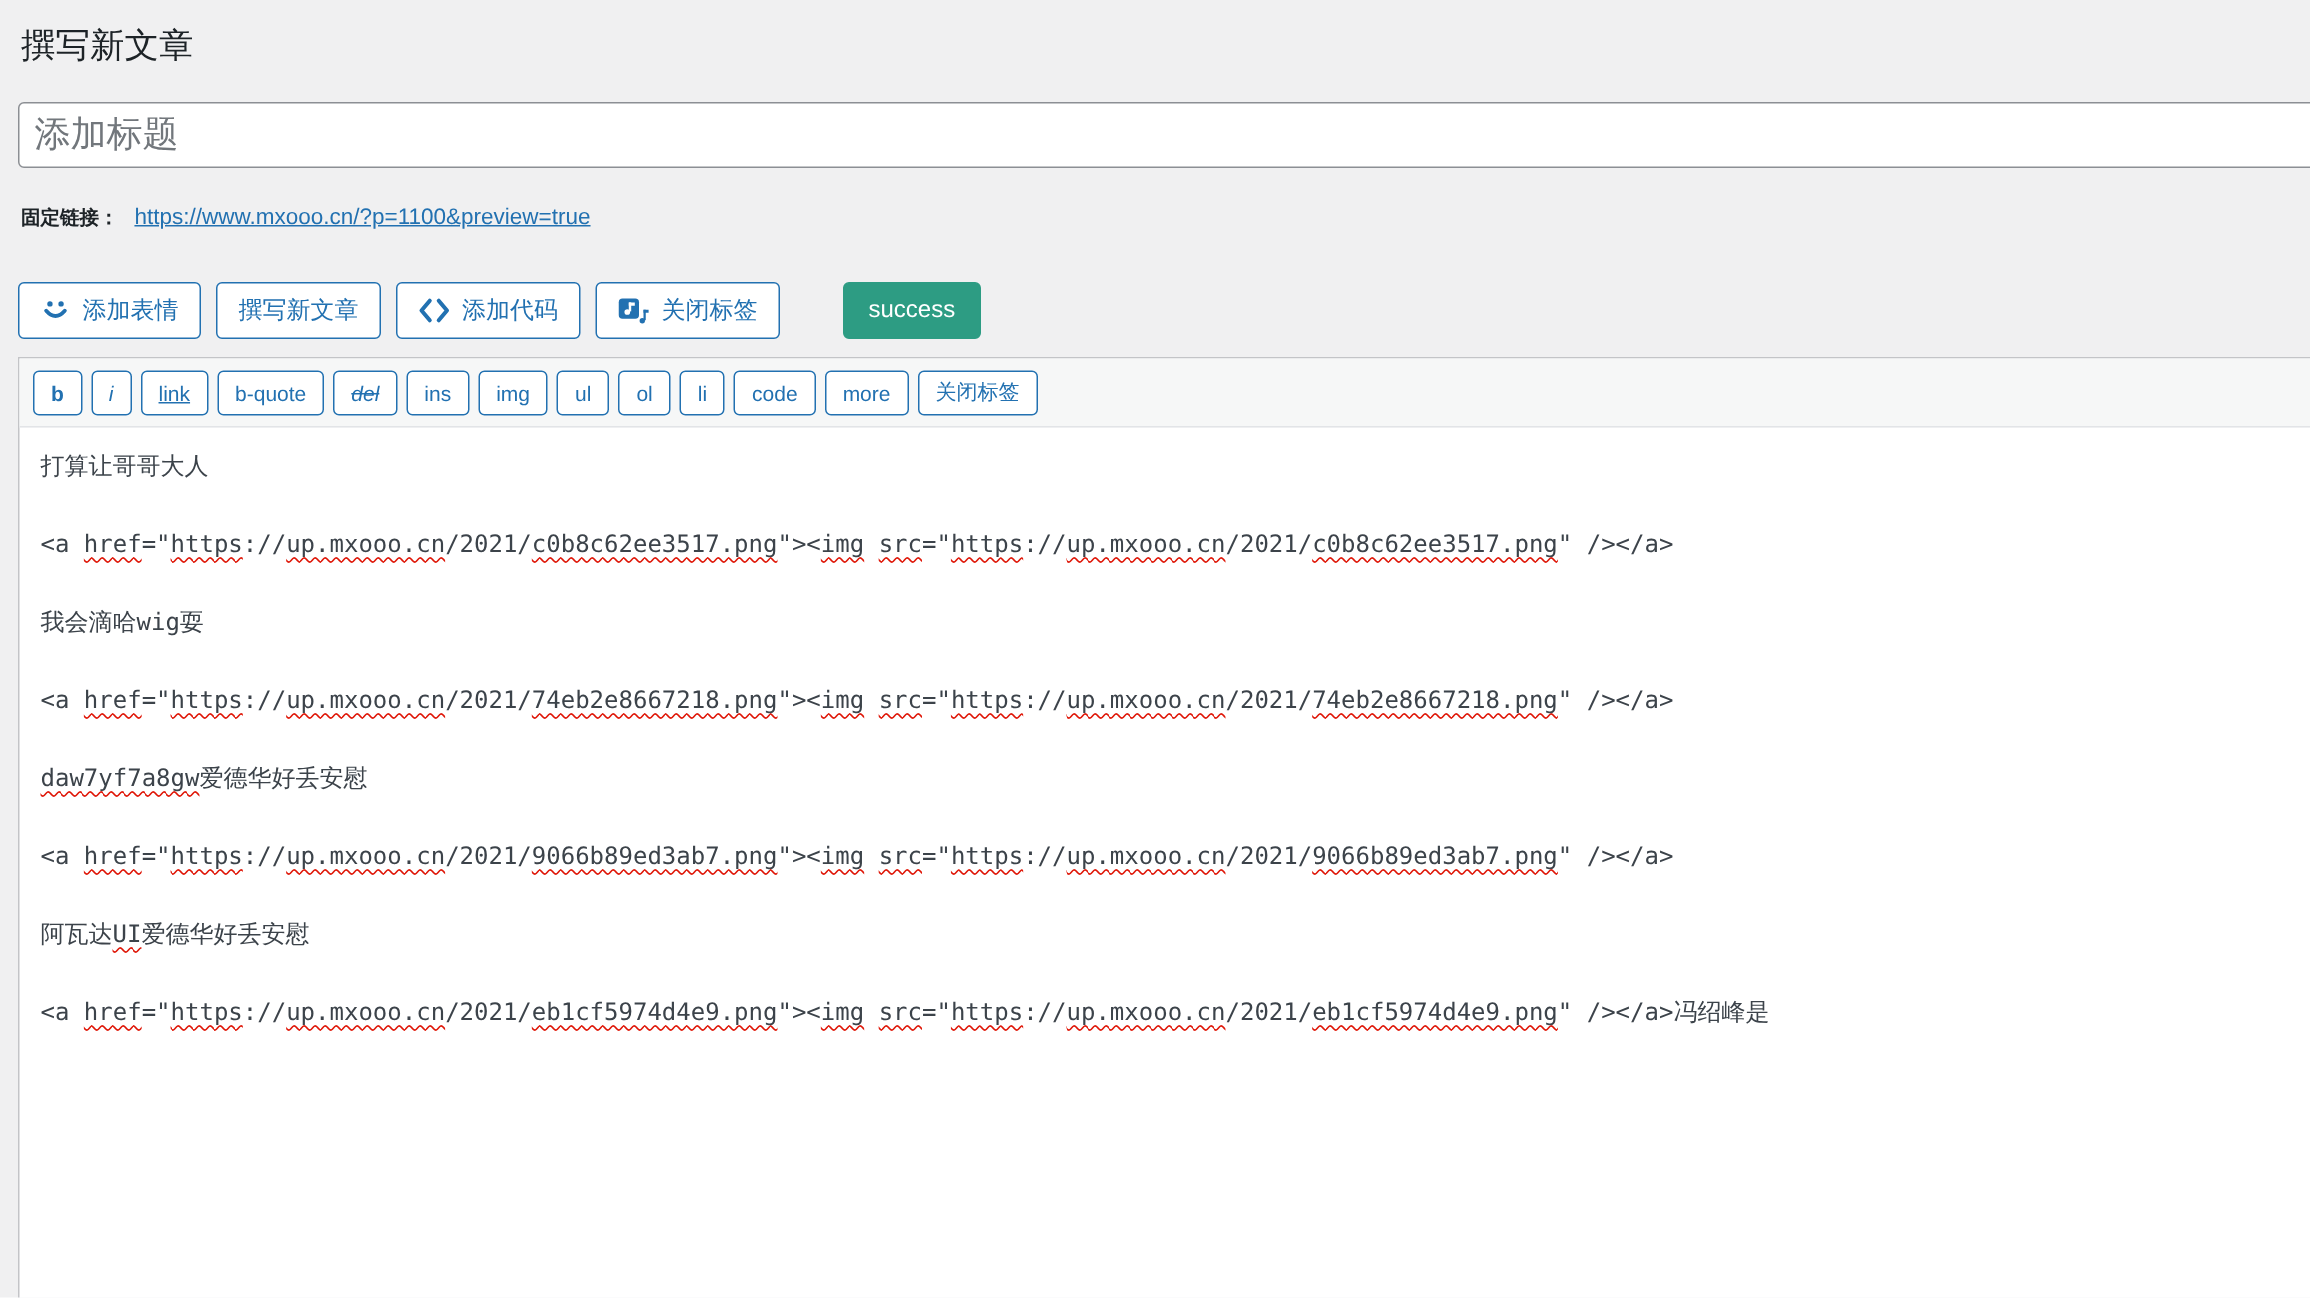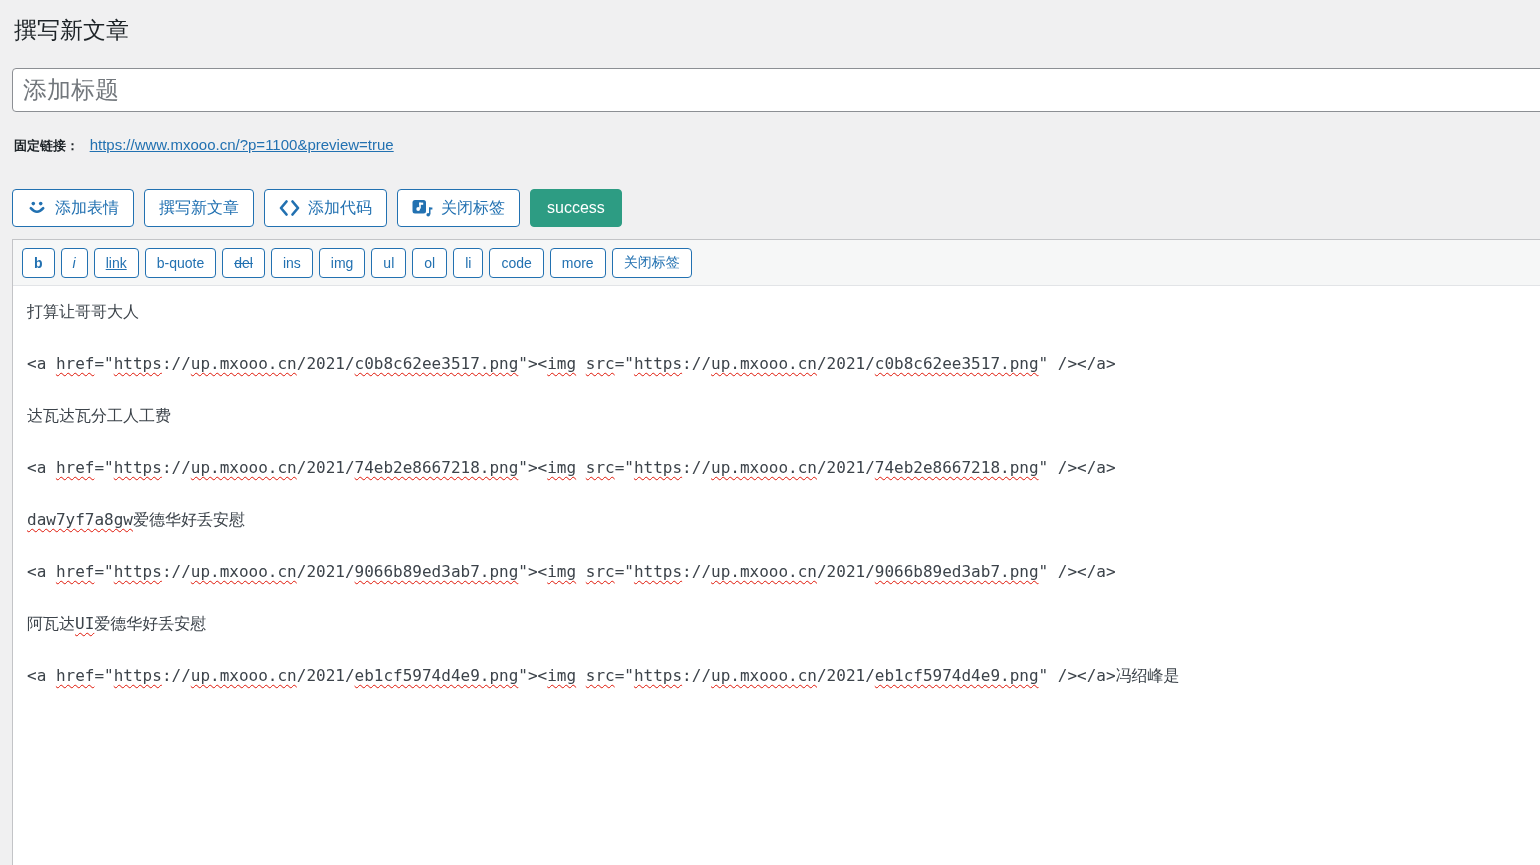--- a/index.html
+++ b/index.html
@@ -38,38 +38,38 @@
     display: inline-flex; align-items: center; gap: 8px;
     height: 38px; padding: 4px 14px;
     background: #fff; border: 1px solid var(--accent-blue, #2271b1);
     border-radius: 4px; color: var(--accent-blue, #2271b1);
     font-size: 16px; font-family: "Liberation Sans", sans-serif; cursor: pointer;
   }
   .mbtn .icon { display: inline-flex; line-height: 0; }
   .mbtn.primary-green {
     background: var(--success-green, #2d9c83);
     border-color: var(--success-green, #2d9c83);
-    color: #fff; padding: 0 16px;
+    color: #fff; padding: 0 16px; margin-left: 32px;
   }
 
   .editor { margin-top: 12px; border: 1px solid #c3c4c7; background: #fff; height: 700px; }
   .quicktags {
     padding: 8px 8px 7px 9px; background: #f6f7f7; border-bottom: 1px solid #e2e4e7;
     display: flex; align-items: center; flex-wrap: nowrap;
   }
   .qt {
     height: 30px; padding: 0 11px; margin-right: 6px;
     background: #fff; border: 1px solid var(--accent-blue, #2271b1);
     border-radius: 4px; color: var(--accent-blue, #2271b1);
     font-size: 14px; font-family: "Liberation Sans", sans-serif; cursor: pointer;
   }
   .qt.bold { font-weight: 700; }
   .qt.italic { font-style: italic; }
   .qt.underline { text-decoration: underline; text-align: center; }
-  .qt.line-through { text-decoration: line-through; }
+  .qt.line-through { text-decoration: line-through; font-style: italic; }
 
   .content {
     padding: 13px 14px; cursor: text;
     font-family: "DejaVu Sans Mono", monospace;
     font-size: 16px; line-height: 26px; color: #3c434a;
   }
   .line { margin: 0 0 26px 0; white-space: pre-wrap; word-break: break-all; }
   .missp {
     text-decoration: underline wavy var(--spellcheck-red, #df1607);
     text-decoration-thickness: 1px;
@@ -146,21 +146,21 @@
         <button class="qt">ul</button>
         <button class="qt">ol</button>
         <button class="qt">li</button>
         <button class="qt">code</button>
         <button class="qt">more</button>
         <button class="qt">关闭标签</button>
       </div>
     <div class="content" id="editor-content">
         <div class="line"><span>打算让哥哥大人</span></div>
         <div class="line"><span>&lt;a </span><span class="missp">href</span><span>="</span><span class="missp">https</span><span>://</span><span class="missp">up.mxooo.cn</span><span>/2021/</span><span class="missp">c0b8c62ee3517.png</span><span>"&gt;&lt;</span><span class="missp">img</span><span> </span><span class="missp">src</span><span>="</span><span class="missp">https</span><span>://</span><span class="missp">up.mxooo.cn</span><span>/2021/</span><span class="missp">c0b8c62ee3517.png</span><span>" /&gt;&lt;/a&gt;</span></div>
-        <div class="line"><span>达瓦达瓦分工人工费</span></div>
+        <div class="line"><span>我会滴哈wig耍</span></div>
         <div class="line"><span>&lt;a </span><span class="missp">href</span><span>="</span><span class="missp">https</span><span>://</span><span class="missp">up.mxooo.cn</span><span>/2021/</span><span class="missp">74eb2e8667218.png</span><span>"&gt;&lt;</span><span class="missp">img</span><span> </span><span class="missp">src</span><span>="</span><span class="missp">https</span><span>://</span><span class="missp">up.mxooo.cn</span><span>/2021/</span><span class="missp">74eb2e8667218.png</span><span>" /&gt;&lt;/a&gt;</span></div>
         <div class="line"><span class="missp">daw7yf7a8gw</span><span>爱德华好丢安慰</span></div>
         <div class="line"><span>&lt;a </span><span class="missp">href</span><span>="</span><span class="missp">https</span><span>://</span><span class="missp">up.mxooo.cn</span><span>/2021/</span><span class="missp">9066b89ed3ab7.png</span><span>"&gt;&lt;</span><span class="missp">img</span><span> </span><span class="missp">src</span><span>="</span><span class="missp">https</span><span>://</span><span class="missp">up.mxooo.cn</span><span>/2021/</span><span class="missp">9066b89ed3ab7.png</span><span>" /&gt;&lt;/a&gt;</span></div>
         <div class="line"><span>阿瓦达</span><span class="missp">UI</span><span>爱德华好丢安慰</span></div>
         <div class="line"><span>&lt;a </span><span class="missp">href</span><span>="</span><span class="missp">https</span><span>://</span><span class="missp">up.mxooo.cn</span><span>/2021/</span><span class="missp">eb1cf5974d4e9.png</span><span>"&gt;&lt;</span><span class="missp">img</span><span> </span><span class="missp">src</span><span>="</span><span class="missp">https</span><span>://</span><span class="missp">up.mxooo.cn</span><span>/2021/</span><span class="missp">eb1cf5974d4e9.png</span><span>" /&gt;&lt;/a&gt;</span><span>冯绍峰是</span></div>
       </div>
   </div>
 
 </div>
 

